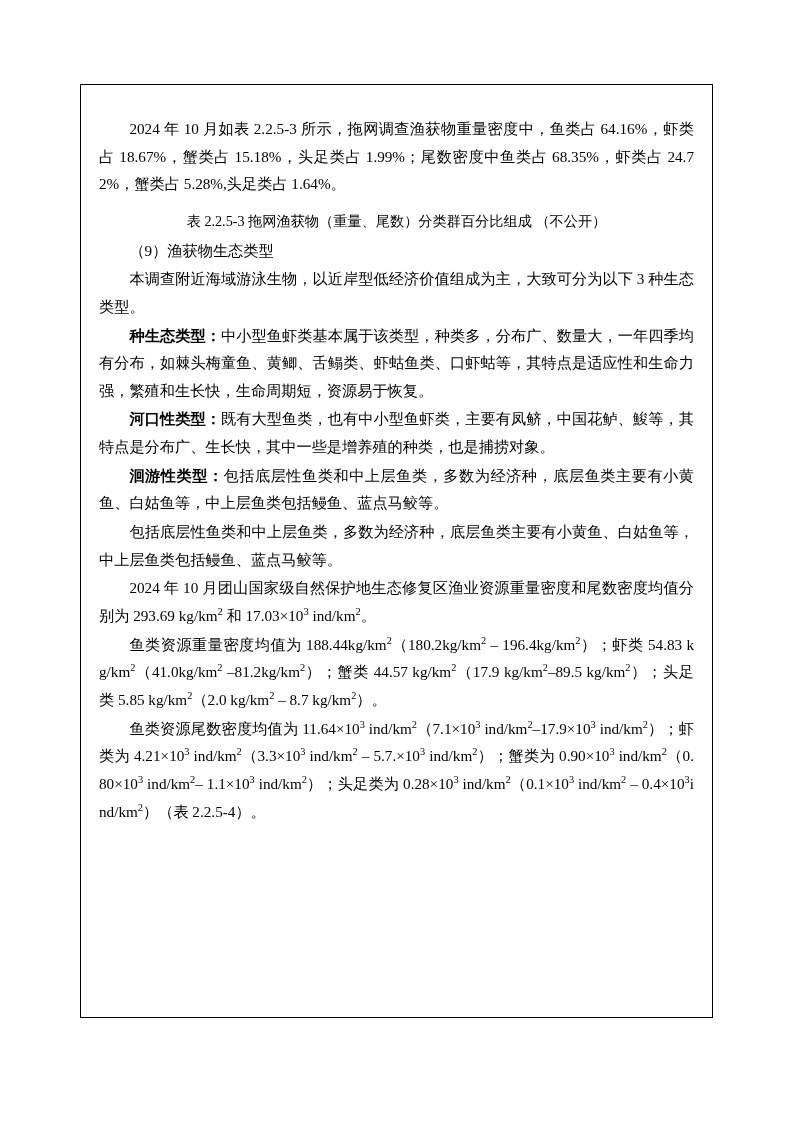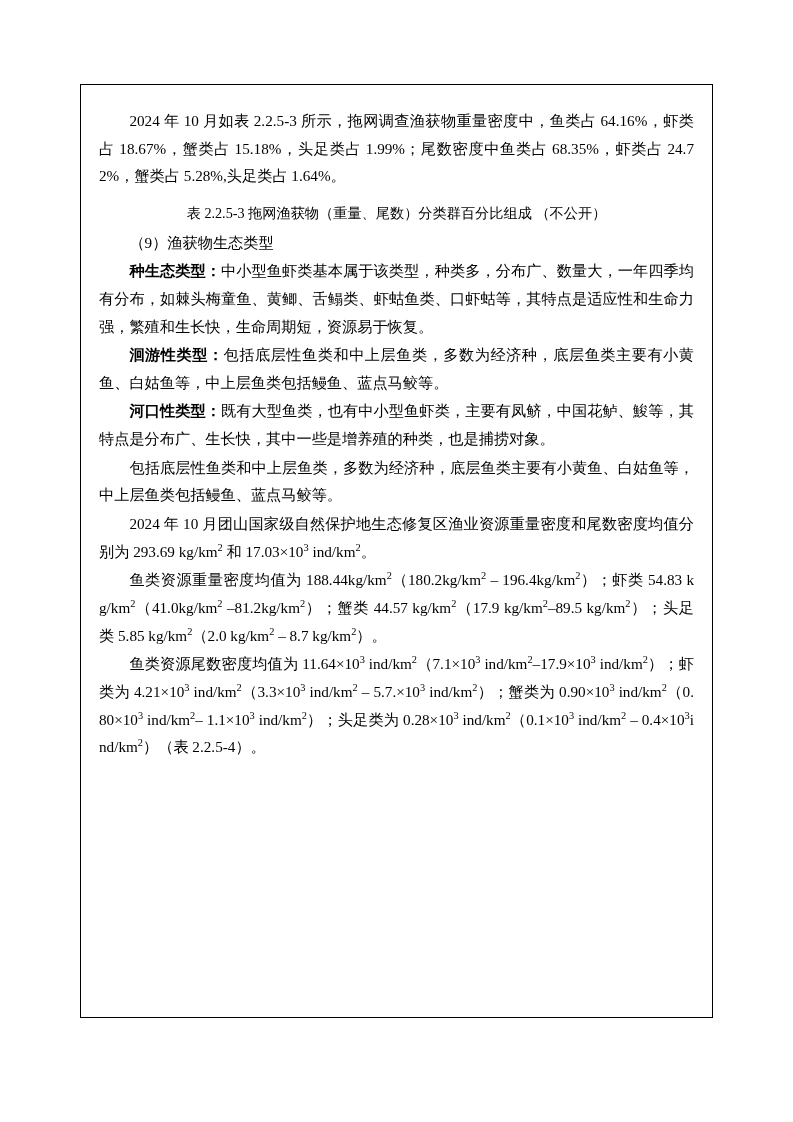--- a/index.html
+++ b/index.html
@@ -20,21 +20,21 @@
     box-sizing: border-box;
   }
   .doc-frame {
     position: absolute;
     left: 80px;
     top: 84px;
     width: 633px;
     height: 934px;
     border: 1px solid #000000;
     box-sizing: border-box;
-    padding: 22px 18px 10px 18px;
+    padding: 30px 18px 10px 18px;
     overflow: hidden;
   }
   .para {
     font-size: 15.2px;
     line-height: 1.82;
     text-align: justify;
     text-justify: inter-ideograph;
     margin: 0 0 1px 0;
     word-break: break-all;
   }
@@ -62,26 +62,27 @@
 
 <div class="page">
   <div class="doc-frame">
 
     <p class="para indent">2024 年 10 月如表 2.2.5-3 所示，拖网调查渔获物重量密度中，鱼类占 64.16%，虾类占 18.67%，蟹类占 15.18%，头足类占 1.99%；尾数密度中鱼类占 68.35%，虾类占 24.72%，蟹类占 5.28%,头足类占 1.64%。</p>
 
     <p class="caption">表 2.2.5-3 拖网渔获物（重量、尾数）分类群百分比组成 （不公开）</p>
 
     <p class="para indent">（9）渔获物生态类型</p>
 
+    <p class="para indent">本调查附近海域游泳生物，以近岸型低经济价值组成为主，大致可分为以下 3 种生态类型。</p>
 
     <p class="para indent"><span class="bold-lead"><b id="lead4">种生态类型：</b></span><span id="body4">中小型鱼虾类基本属于该类型，种类多，分布广、数量大，一年四季均有分布，如棘头梅童鱼、黄鲫、舌鳎类、虾蛄鱼类、口虾蛄等，其特点是适应性和生命力强，繁殖和生长快，生命周期短，资源易于恢复。</span></p>
 
+    <p class="para indent"><span class="bold-lead"><b id="lead5">河口性类型：</b></span><span id="body5">既有大型鱼类，也有中小型鱼虾类，主要有凤鲚，中国花鲈、鮻等，其特点是分布广、生长快，其中一些是增养殖的种类，也是捕捞对象。</span></p>
+
     <p class="para indent"><span class="bold-lead"><b id="lead6">洄游性类型：</b></span><span id="body6">包括底层性鱼类和中上层鱼类，多数为经济种，底层鱼类主要有小黄鱼、白姑鱼等，中上层鱼类包括鳗鱼、蓝点马鲛等。</span></p>
-
-    <p class="para indent"><span class="bold-lead"><b id="lead5">河口性类型：</b></span><span id="body5">既有大型鱼类，也有中小型鱼虾类，主要有凤鲚，中国花鲈、鮻等，其特点是分布广、生长快，其中一些是增养殖的种类，也是捕捞对象。</span></p>
 
     <p class="para indent">包括底层性鱼类和中上层鱼类，多数为经济种，底层鱼类主要有小黄鱼、白姑鱼等，中上层鱼类包括鳗鱼、蓝点马鲛等。</p>
 
     <p class="para indent" id="mean-density">2024 年 10 月团山国家级自然保护地生态修复区渔业资源重量密度和尾数密度均值分别为 293.69 kg/km<sup>2</sup> 和 17.03×10<sup>3</sup> ind/km<sup>2</sup>。</p>
 
     <p class="para indent" id="weight-density">鱼类资源重量密度均值为 188.44kg/km<sup>2</sup>（180.2kg/km<sup>2</sup> – 196.4kg/km<sup>2</sup>）；虾类 54.83 kg/km<sup>2</sup>（41.0kg/km<sup>2</sup> –81.2kg/km<sup>2</sup>）；蟹类 44.57 kg/km<sup>2</sup>（17.9 kg/km<sup>2</sup>–89.5 kg/km<sup>2</sup>）；头足类 5.85 kg/km<sup>2</sup>（2.0 kg/km<sup>2</sup> – 8.7 kg/km<sup>2</sup>）。</p>
 
     <p class="para indent" id="number-density">鱼类资源尾数密度均值为 11.64×10<sup>3</sup> ind/km<sup>2</sup>（7.1×10<sup>3</sup> ind/km<sup>2</sup>–17.9×10<sup>3</sup> ind/km<sup>2</sup>）；虾类为 4.21×10<sup>3</sup> ind/km<sup>2</sup>（3.3×10<sup>3</sup> ind/km<sup>2</sup> – 5.7.×10<sup>3</sup> ind/km<sup>2</sup>）；蟹类为 0.90×10<sup>3</sup> ind/km<sup>2</sup>（0.80×10<sup>3</sup> ind/km<sup>2</sup>– 1.1×10<sup>3</sup> ind/km<sup>2</sup>）；头足类为 0.28×10<sup>3</sup> ind/km<sup>2</sup>（0.1×10<sup>3</sup> ind/km<sup>2</sup> – 0.4×10<sup>3</sup>ind/km<sup>2</sup>）（表 2.2.5-4）。</p>
 
 

